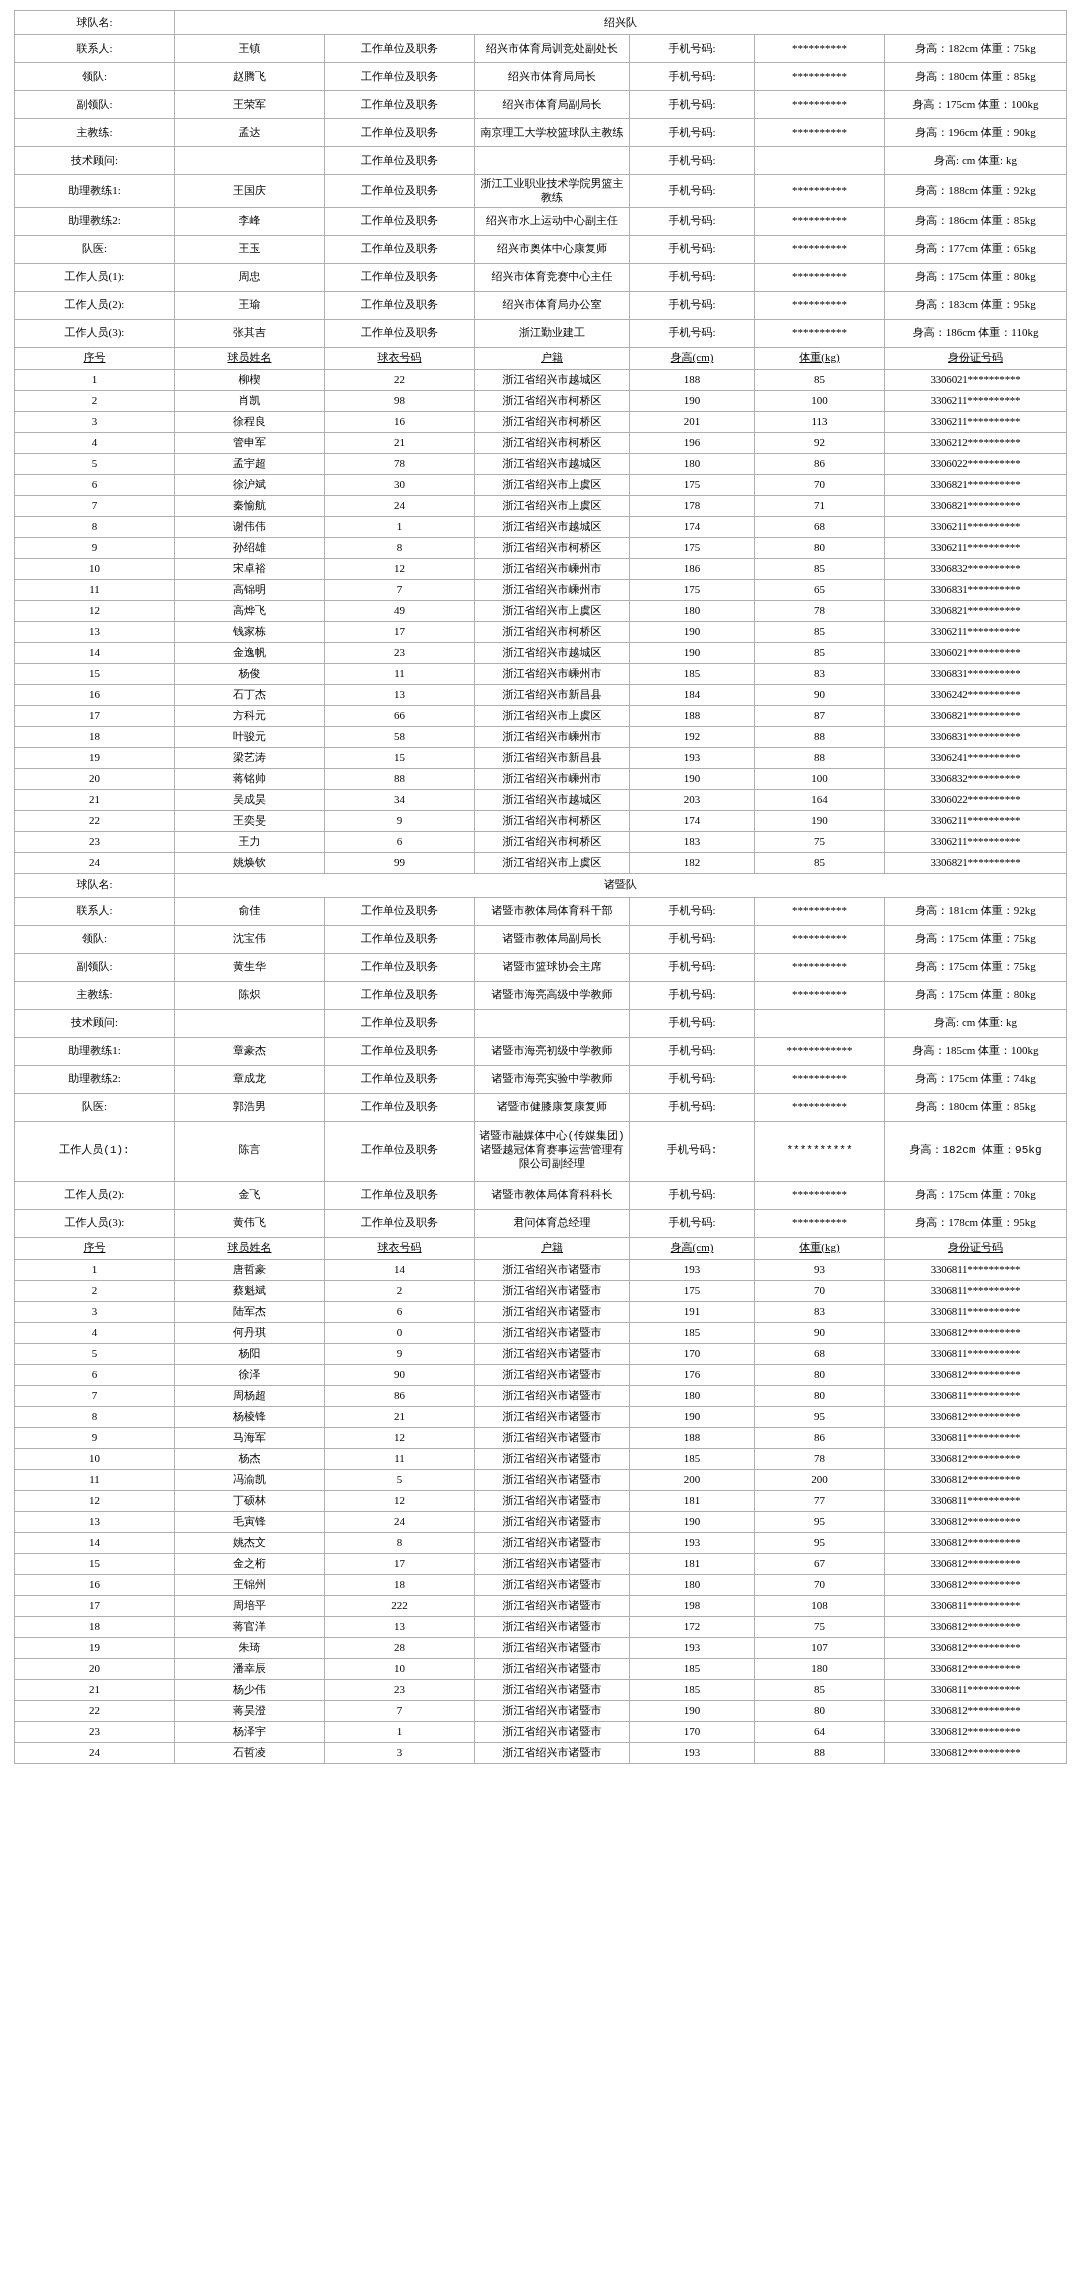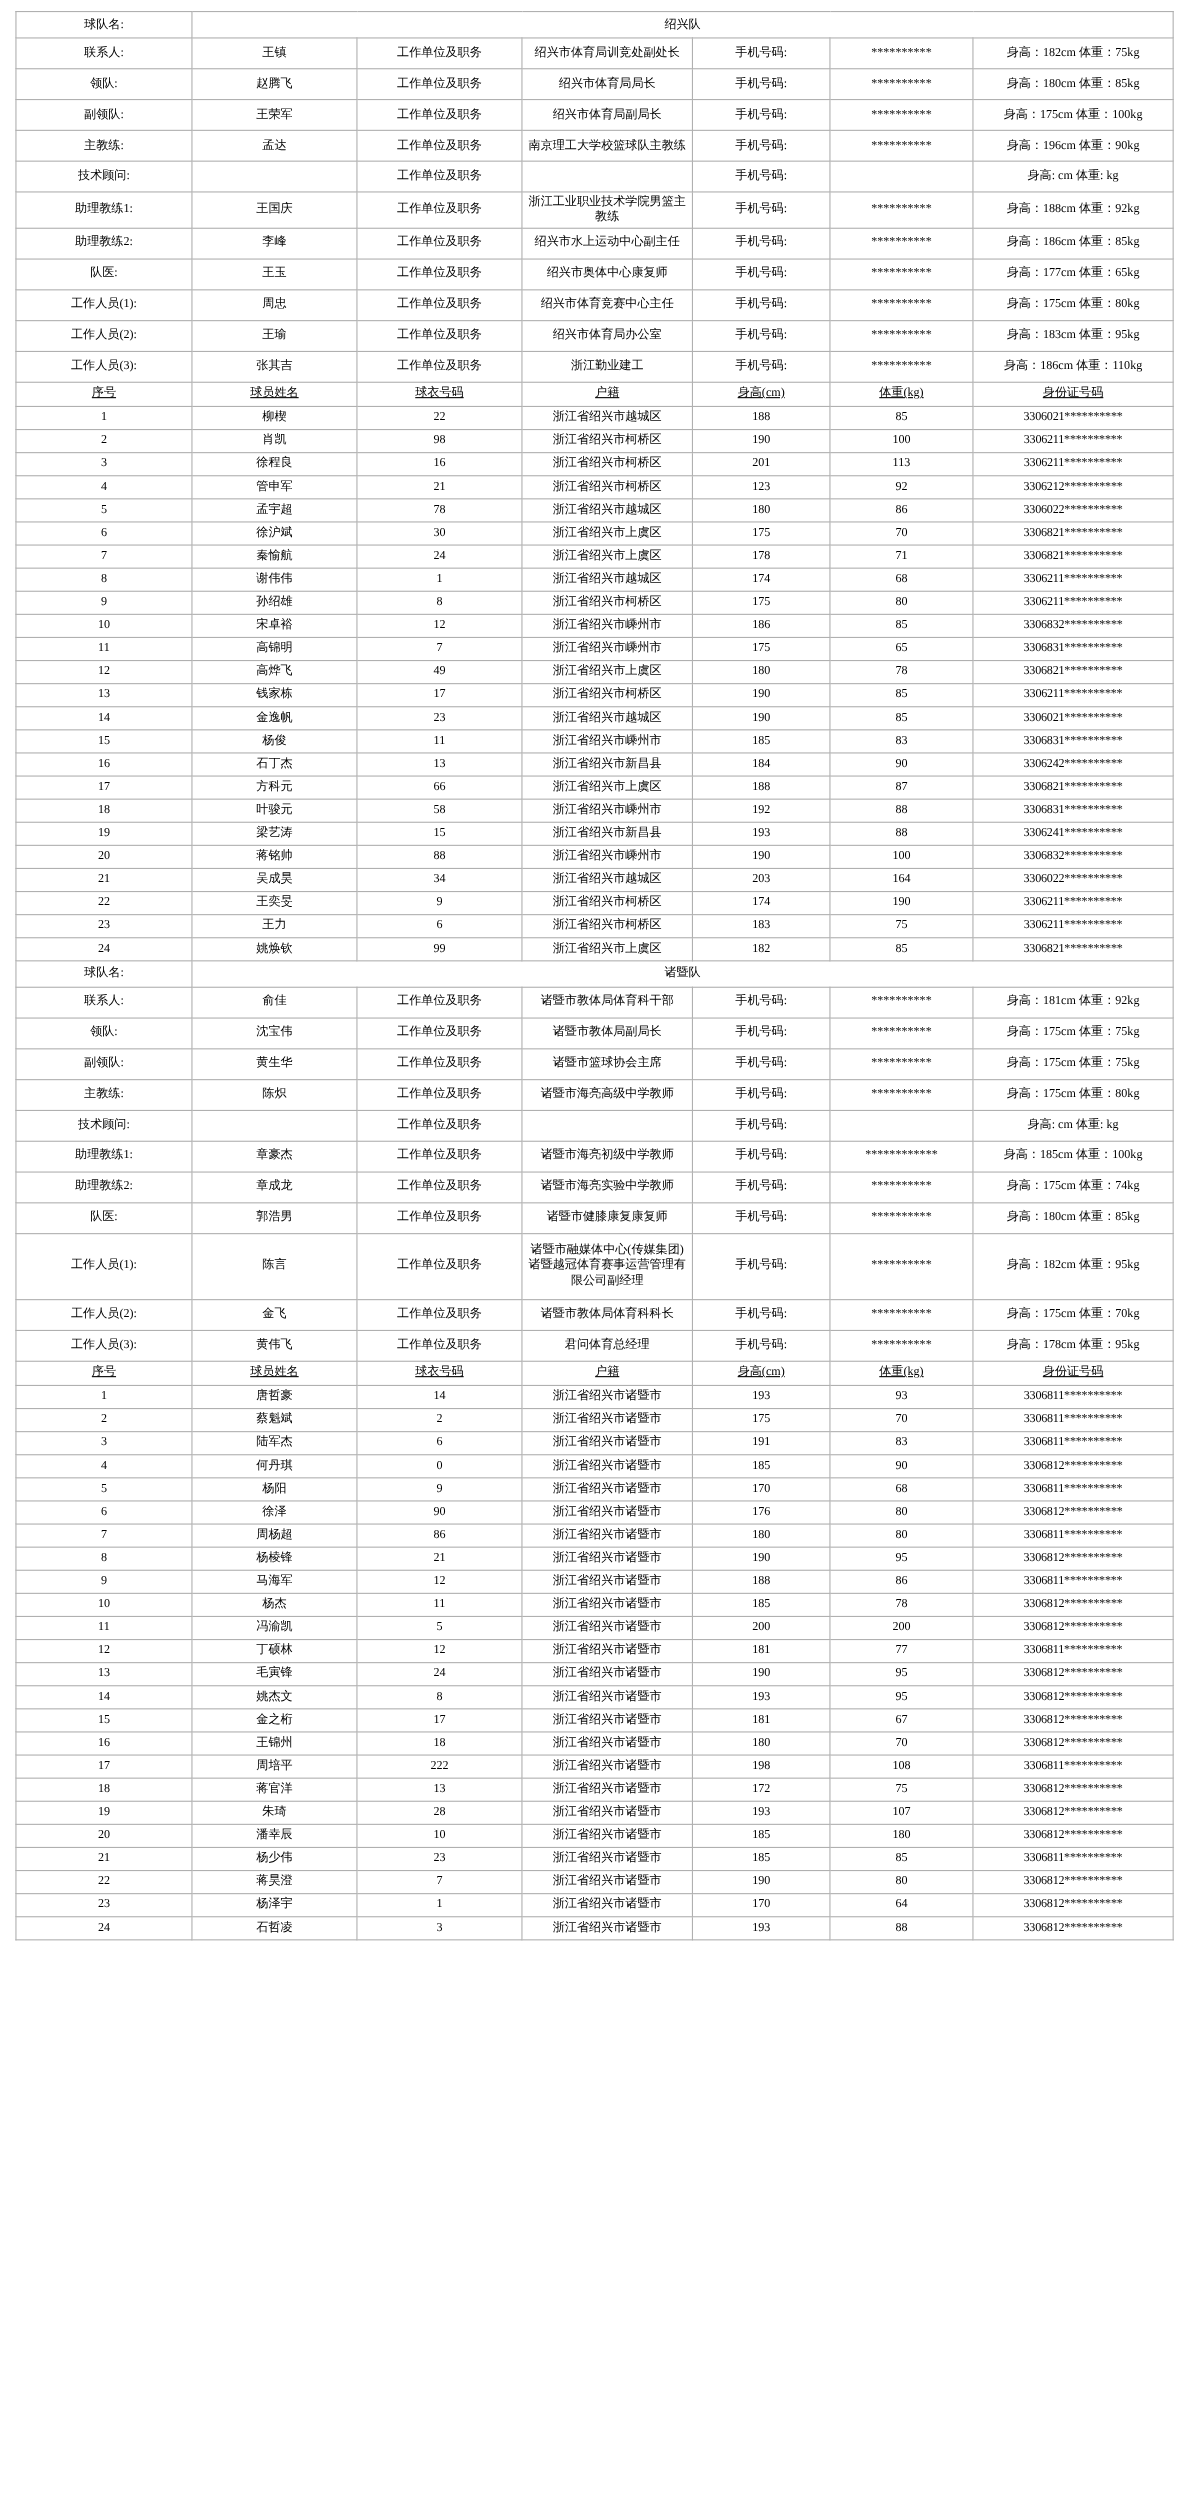--- a/index.html
+++ b/index.html
@@ -28,21 +28,21 @@
     vertical-align: middle;
     font-size: 11px;
     line-height: 1.25;
     padding: 2px 2px;
     word-break: break-all;
   }
   .r-staff td { height: 28px; }
   .r-teamname td { height: 24px; }
   .r-head td { height: 22px; text-decoration: underline; }
   .r-player td { height: 21px; font-size: 11.5px; }
-  .r-tall td { height: 60px; }
+  .r-tall td { height: 60px; font-family: Liberation Mono, monospace; }
   .team-title { font-size: 12px; }
   .idnum { letter-spacing: -0.2px; }
   .hw { font-size: 10.5px; white-space: nowrap; }
   col.c0 { width: 160px; }
   col.c1 { width: 150px; }
   col.c2 { width: 150px; }
   col.c3 { width: 155px; }
   col.c4 { width: 125px; }
   col.c5 { width: 130px; }
   col.c6 { width: 182px; }
@@ -199,21 +199,21 @@
           <td>浙江省绍兴市柯桥区</td>
           <td>201</td>
           <td>113</td>
           <td class="idnum">3306211**********</td>
         </tr>
         <tr class="r-player">
           <td>4</td>
           <td>管申军</td>
           <td>21</td>
           <td>浙江省绍兴市柯桥区</td>
-          <td>123</td>
+          <td>196</td>
           <td>92</td>
           <td class="idnum">3306212**********</td>
         </tr>
         <tr class="r-player">
           <td>5</td>
           <td>孟宇超</td>
           <td>78</td>
           <td>浙江省绍兴市越城区</td>
           <td>180</td>
           <td>86</td>

